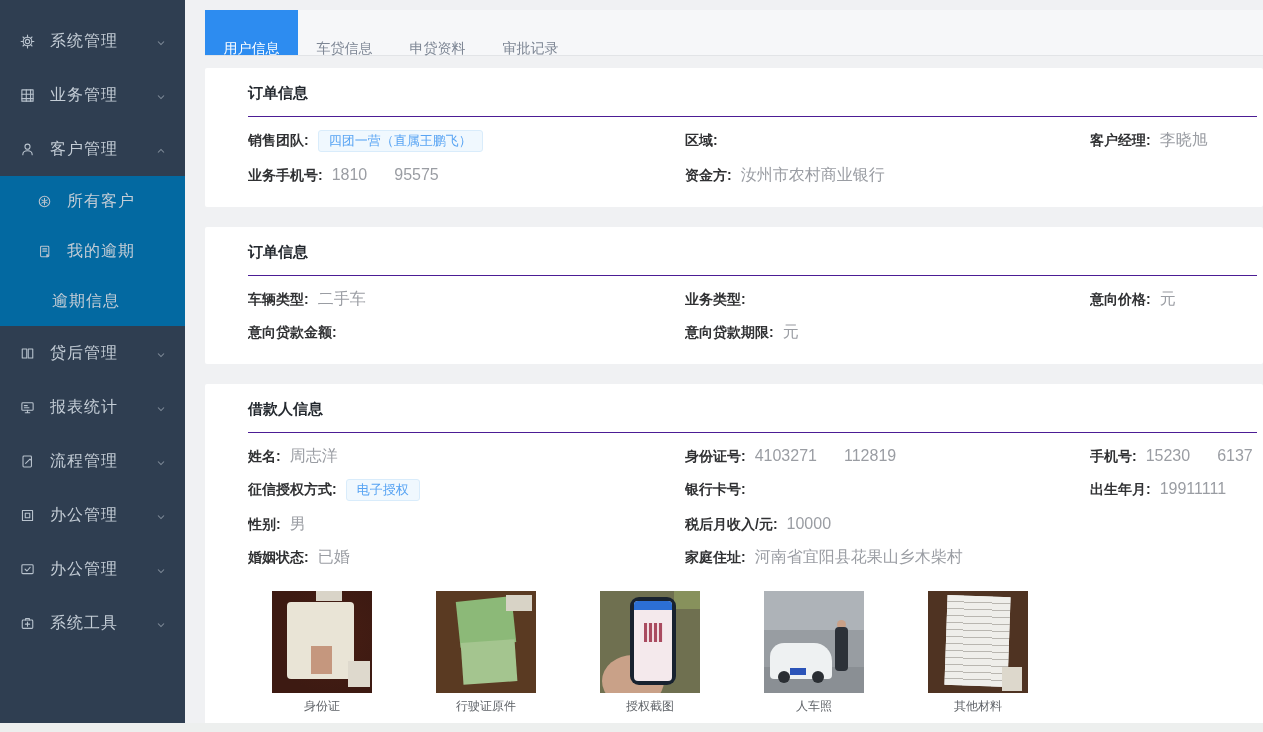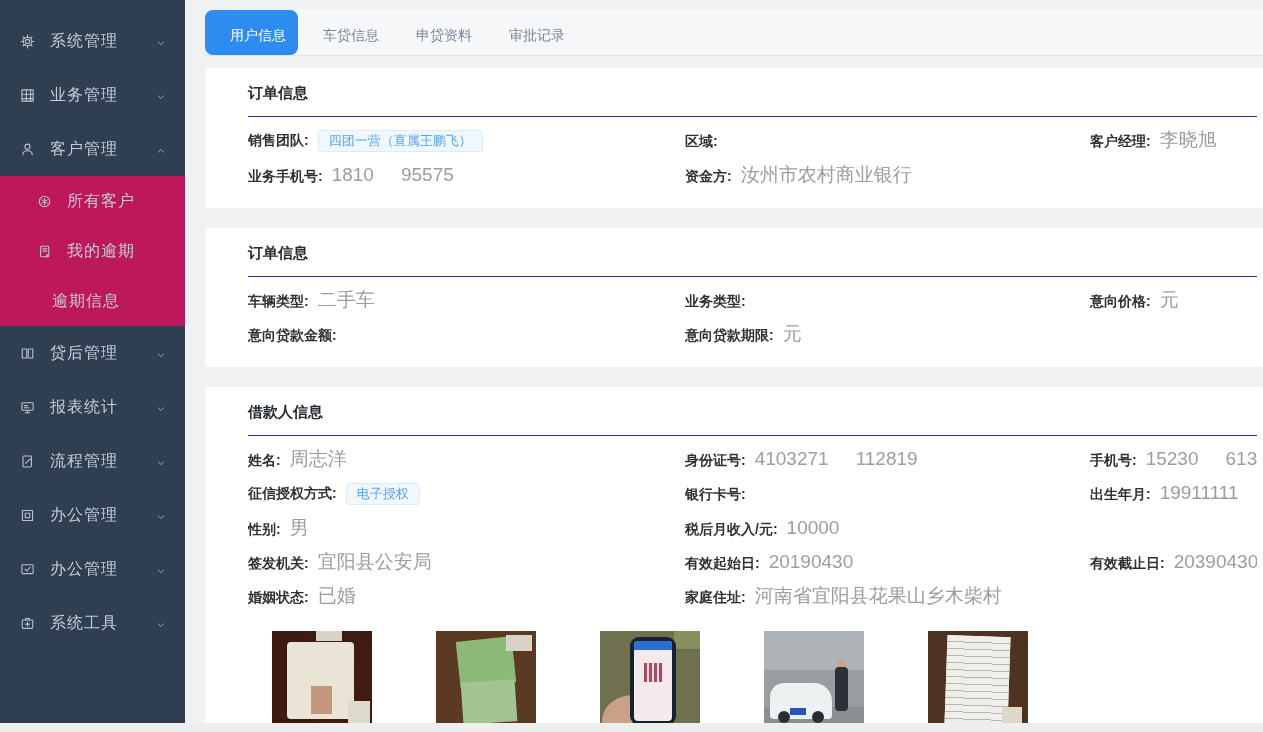--- a/index.html
+++ b/index.html
@@ -6,37 +6,37 @@
   .app{position:relative;width:1263px;height:732px;overflow:hidden;display:flex;
        font-family:"Liberation Sans","DejaVu Sans",sans-serif;background:#f0f1f3;}
   
   .sidebar{flex:none;width:185px;height:100%;background:#2f3e51;color:#c4cdd6;padding-top:14px;box-sizing:border-box;}
   .menu-item{height:54px;display:flex;align-items:center;padding:0 18px 0 20px;font-size:16px;cursor:pointer;}
   .mi-icon{width:17px;height:16px;margin-right:13px;display:flex;align-items:center;flex:none;}
   .mi-icon svg{stroke:#b9c3ce;fill:none;stroke-width:1.15;stroke-linecap:round;stroke-linejoin:round;}
   .mi-label{flex:1;letter-spacing:1px;}
   .chev{width:12px;height:12px;opacity:.55;flex:none;}
   .chev svg{stroke:#c4cdd6;fill:none;stroke-width:1.4;}
-  .submenu{background:#be185d;}
+  .submenu{background:#0369a1;}
   .submenu .menu-item{height:50px;padding-left:37px;}
   .submenu .menu-item.no-icon{padding-left:52px;}
   
   .content{flex:1;box-sizing:border-box;padding:10px 0 0 20px;overflow:hidden;}
   .tabbar{display:flex;background:#f6f7f9;border-bottom:1px solid #e2e4e7;height:45px;}
-  .tab{min-width:93px;box-sizing:border-box;padding:3px 12px;text-align:right;line-height:45px;
-       font-size:14px;color:#7d8694;cursor:pointer;border-radius:8px;}
+  .tab{min-width:93px;box-sizing:border-box;padding:16px 12px;text-align:center;line-height:45px;
+       font-size:14px;color:#7d8694;cursor:pointer;}
   .tab.active{background:#2d8cf0;color:#ffffff;}
   .cards{display:flex;flex-direction:column;gap:20px;margin-top:12px;}
   .card{background:#ffffff;border-radius:2px;padding:16px 6px 22px 43px;}
   .card-title{font-size:15px;font-weight:bold;color:#24292f;padding-bottom:13px;border-bottom:1px solid #4c1d95;}
   .row{display:grid;grid-template-columns:437px 405px 1fr;margin-top:13px;line-height:20px;}
   .row:first-of-type{margin-top:20px;}
   .field{white-space:nowrap;overflow:hidden;}
   .f-label{font-weight:bold;color:#303133;font-size:14px;margin-right:9px;}
-  .f-value{color:#9a9da3;font-size:19px;}
+  .f-value{color:#9a9da3;font-size:16px;}
   .tag{display:inline-block;background:#f0f8fe;color:#57a3f3;border:1px solid #d9ecfb;border-radius:3px;
        padding:2px 10px;font-size:13px;line-height:16px;}
   .redact{display:inline-block;width:27px;height:12px;background:#ffffff;vertical-align:-1px;border-radius:2px;}
   
   .photos{display:flex;gap:64px;margin-top:24px;padding-left:24px;}
   .photo{width:100px;cursor:pointer;}
   .thumb{position:relative;width:100px;height:102px;overflow:hidden;background:#444;}
   .caption{margin-top:5px;text-align:center;font-size:12px;color:#5f6368;}
   .abs{position:absolute;}
   
@@ -254,25 +254,20 @@
           <div class="row">
             <div class="field"><span class="f-label">征信授权方式:</span><span class="tag">电子授权</span></div>
             <div class="field"><span class="f-label">银行卡号:</span><span class="f-value"></span></div>
             <div class="field"><span class="f-label">出生年月:</span><span class="f-value">19911111</span></div>
           </div>
           <div class="row">
             <div class="field"><span class="f-label">性别:</span><span class="f-value">男</span></div>
             <div class="field"><span class="f-label">税后月收入/元:</span><span class="f-value">10000</span></div>
           </div>
           <div class="row">
-            <div class="field"><span class="f-label">签发机关:</span><span class="f-value">宜阳县公安局</span></div>
-            <div class="field"><span class="f-label">有效起始日:</span><span class="f-value">20190430</span></div>
-            <div class="field"><span class="f-label">有效截止日:</span><span class="f-value">20390430</span></div>
-          </div>
-          <div class="row">
             <div class="field"><span class="f-label">婚姻状态:</span><span class="f-value">已婚</span></div>
             <div class="field"><span class="f-label">家庭住址:</span><span class="f-value">河南省宜阳县花果山乡木柴村</span></div>
             <div class="field"></div>
           </div>
           <div class="photos">
             <div class="photo">
               <div class="thumb p-idcard">
                 <div class="abs c1"></div>
                 <div class="abs c2"></div>
                 <div class="abs c3"></div>

